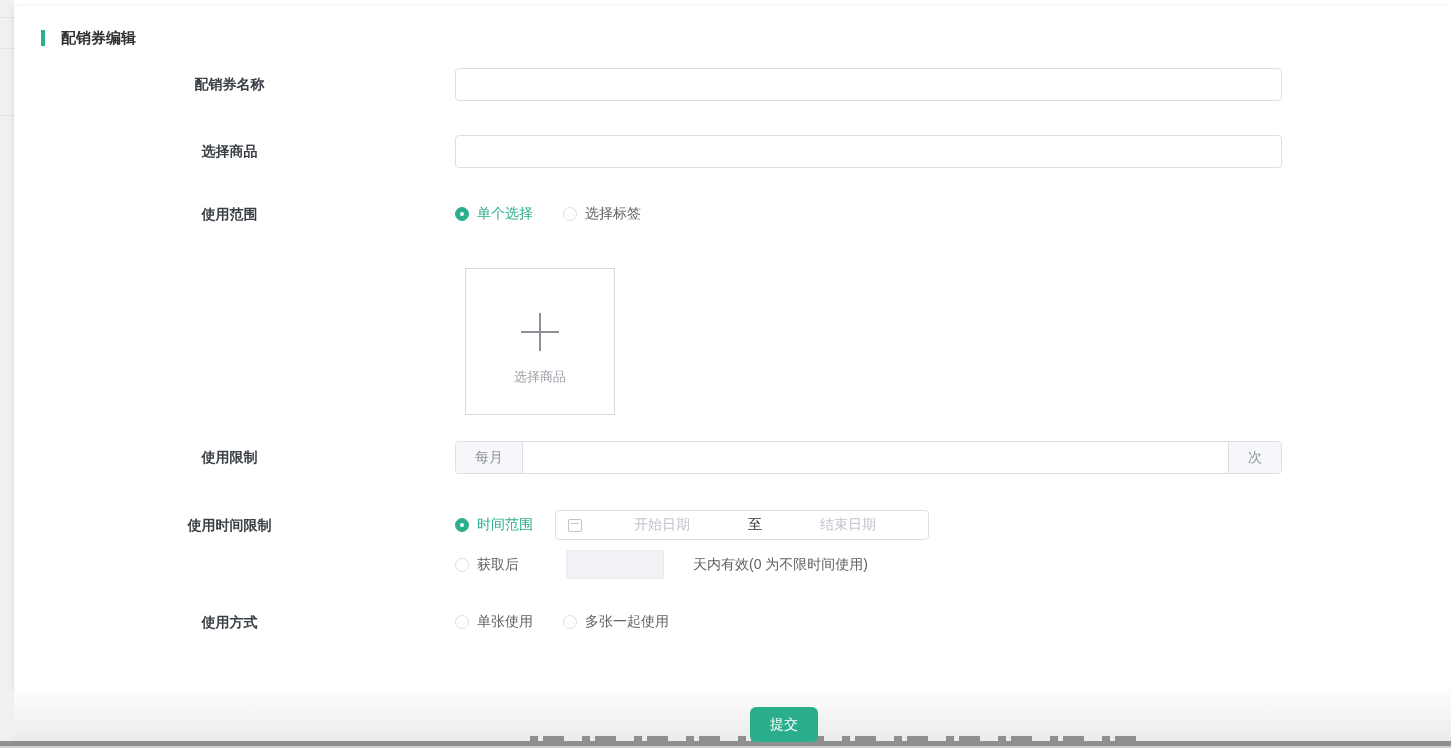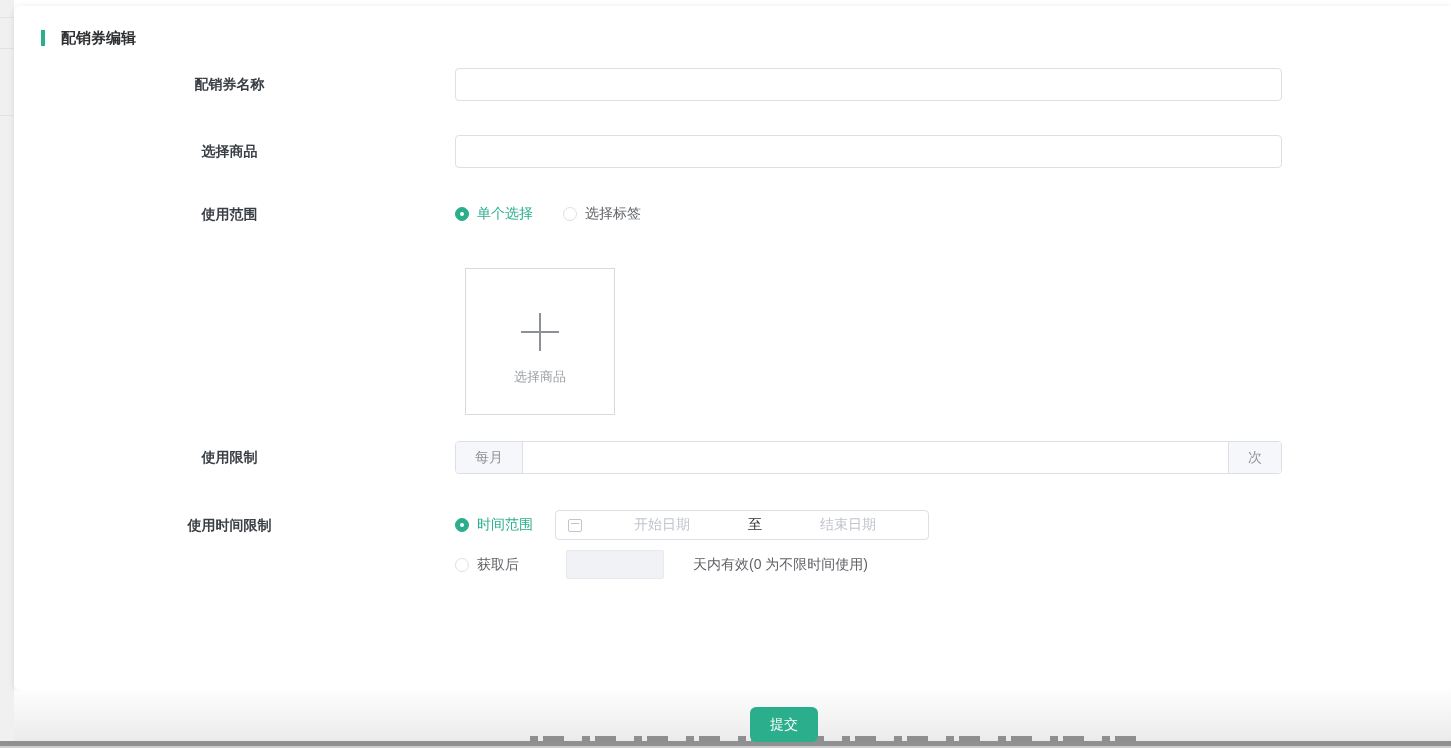--- a/index.html
+++ b/index.html
@@ -210,20 +210,31 @@
       <div class="days-wrap">
         <div class="radio" style="height:29px;">
           <span class="radio-circle"></span>
           <span class="radio-label">获取后</span>
         </div>
         <input class="gray-input" type="text" value="" style="">
         <span class="days-text">天内有效(0 为不限时间使用)</span>
       </div>
     </div>
 
+    <div class="form-row">
+      <div class="form-label lh20">使用方式</div>
+      <div class="radio">
+        <span class="radio-circle"></span>
+        <span class="radio-label">单张使用</span>
+      </div>
+      <div class="radio">
+        <span class="radio-circle"></span>
+        <span class="radio-label">多张一起使用</span>
+      </div>
+    </div>
 
   </div>
 </div>
 
 <div class="footer-zone">
   <div class="cutoff-fragments"></div>
   <div class="bottom-bar"></div>
   <div class="bottom-bar2"></div>
   <button class="submit-btn">提交</button>
 </div>

